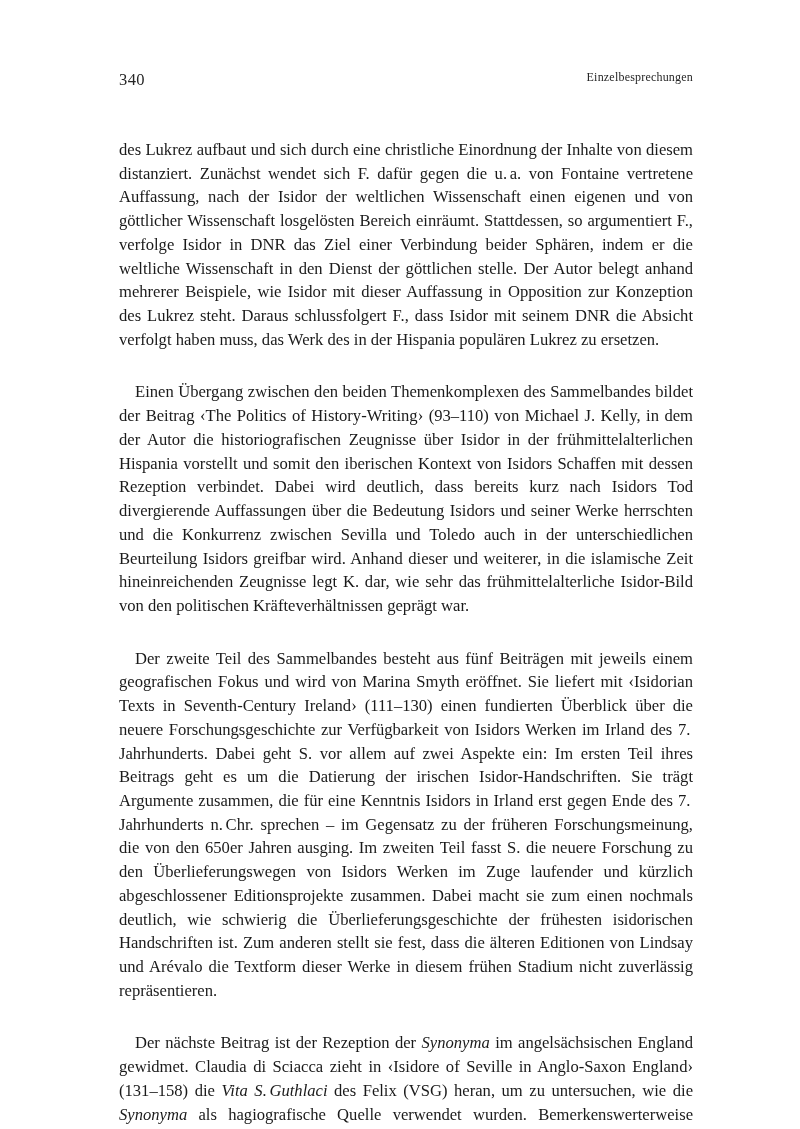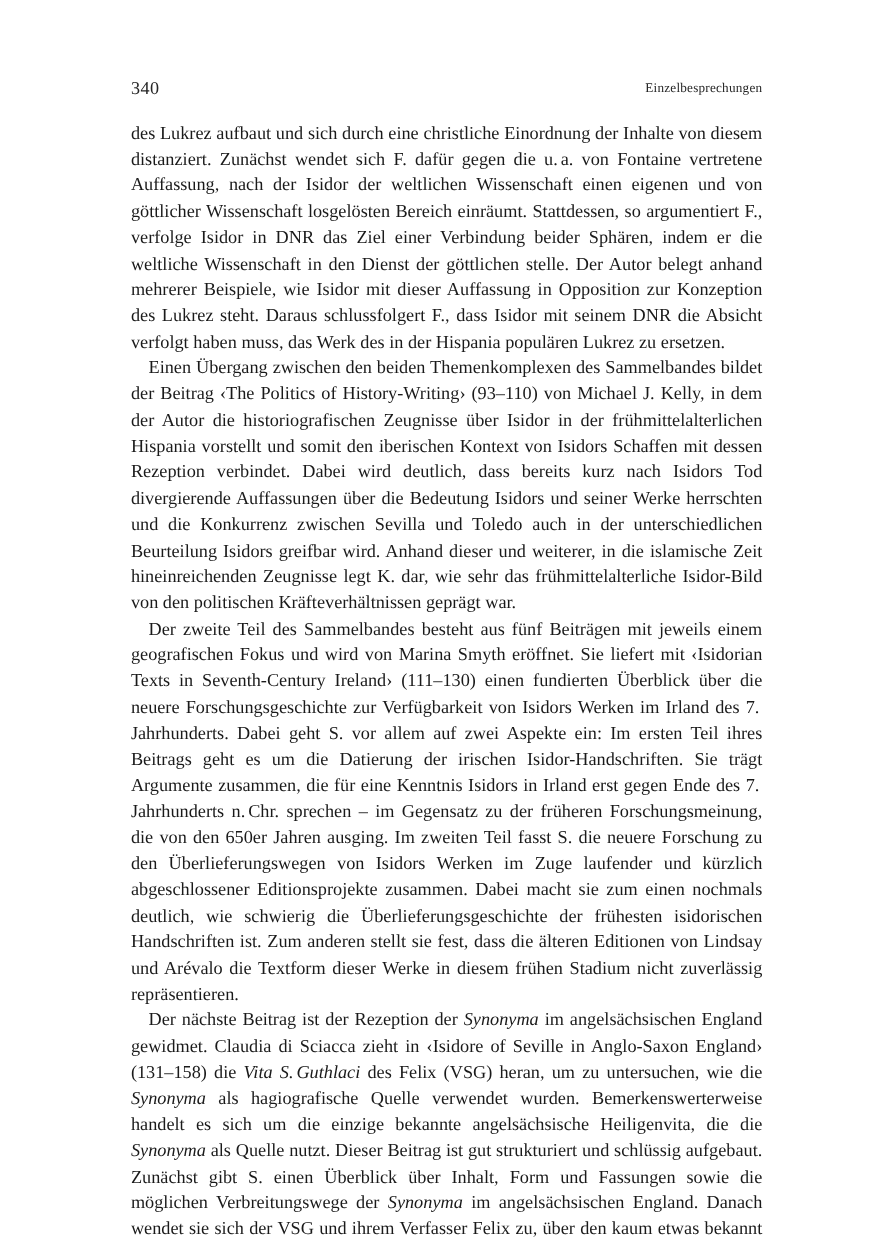--- a/index.html
+++ b/index.html
@@ -23,21 +23,21 @@
     overflow: hidden;
   }
 
   
   .running-head {
     position: absolute;
     left: 119px;
     top: 70px;
     width: 574px;
     display: flex;
-    align-items: center;
+    align-items: flex-start;
     justify-content: space-between;
     font-size: 15.5px;
     letter-spacing: 0.25px;
     color: #262626;
   }
   .folio {
     font-size: 16.5px;
     letter-spacing: 0.4px;
   }
   .head-title {
@@ -59,21 +59,21 @@
     color: #1a1a1a;
   }
   .textblock p {
     margin: 0;
     text-indent: 0;
   }
   .textblock p.indent {
     text-indent: 16px;
   }
   
-  .textblock p { text-align-last: left; }
+  .textblock p { text-align-last: left; margin-top: 29px; }
 
   i, .it {
     font-style: italic;
   }
   .guil {
     font-style: normal;
   }
   .nbthin {
     
     display: inline-block;

